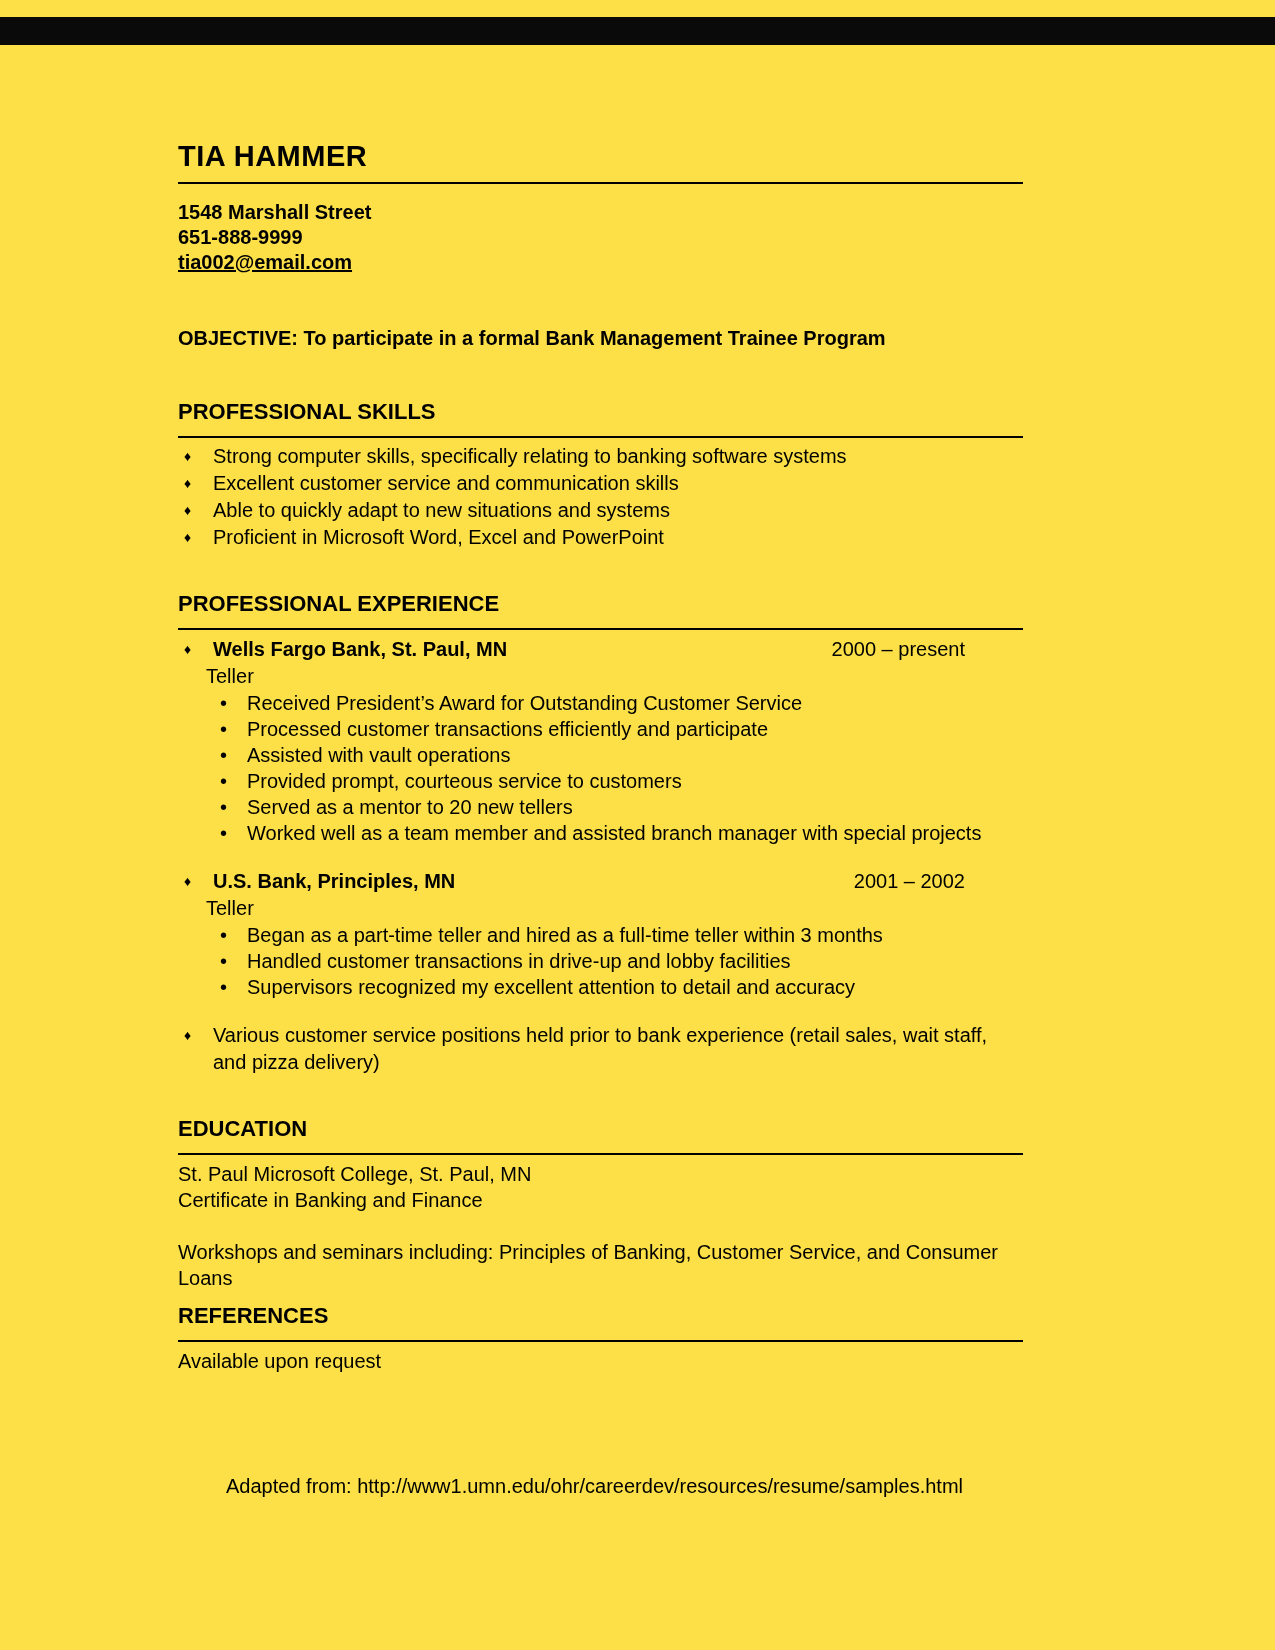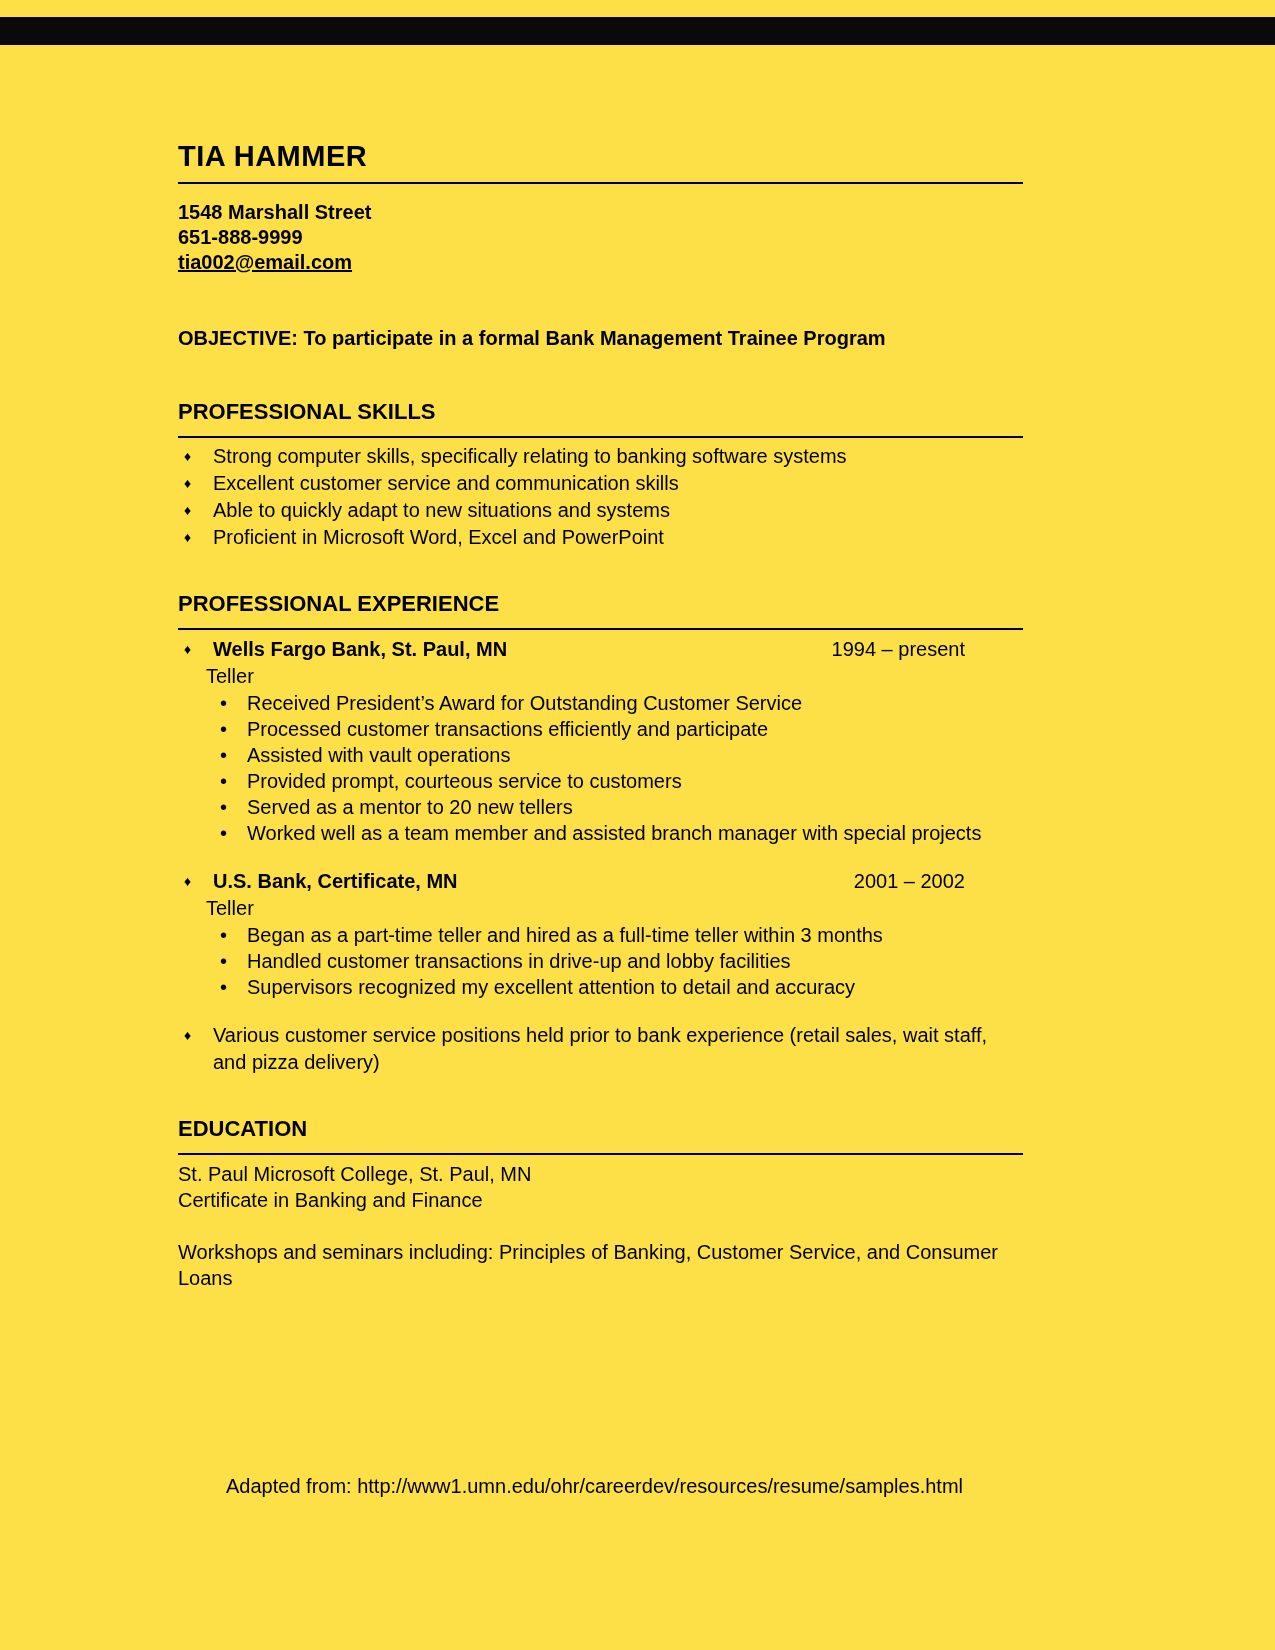--- a/index.html
+++ b/index.html
@@ -191,21 +191,21 @@
       </div>
     </div>
 
     <div class="section-experience">
       <div class="section-heading">PROFESSIONAL EXPERIENCE</div>
 
       <div class="job">
         <div class="d-row">
           <span class="d-bullet">♦</span>
           <span class="employer">Wells Fargo Bank, St. Paul, MN</span>
-          <span class="dates">1994 – present</span>
+          <span class="dates">2000 – present</span>
         </div>
         <div class="job-title">Teller</div>
         <div>
           <div class="b-row">
             <span class="b-bullet">•</span>
             <span class="b-text">Received President’s Award for Outstanding Customer Service</span>
           </div>
           <div class="b-row">
             <span class="b-bullet">•</span>
             <span class="b-text">Processed customer transactions efficiently and participate</span>
@@ -225,21 +225,21 @@
           <div class="b-row">
             <span class="b-bullet">•</span>
             <span class="b-text">Worked well as a team member and assisted branch manager with special projects</span>
           </div>
         </div>
       </div>
 
       <div class="job">
         <div class="d-row">
           <span class="d-bullet">♦</span>
-          <span class="employer">U.S. Bank, Certificate, MN</span>
+          <span class="employer">U.S. Bank, Principles, MN</span>
           <span class="dates">2001 – 2002</span>
         </div>
         <div class="job-title">Teller</div>
         <div>
           <div class="b-row">
             <span class="b-bullet">•</span>
             <span class="b-text">Began as a part-time teller and hired as a full-time teller within 3 months</span>
           </div>
           <div class="b-row">
             <span class="b-bullet">•</span>
@@ -261,17 +261,21 @@
     <div class="section-education">
       <div class="section-heading">EDUCATION</div>
       <div class="edu-lines">
         <div class="edu-line">St. Paul Microsoft College, St. Paul, MN</div>
         <div class="edu-line">Certificate in Banking and Finance</div>
         <div class="spacer-line"></div>
         <div class="edu-line">Workshops and seminars including: Principles of Banking, Customer Service, and Consumer Loans</div>
       </div>
     </div>
 
+    <div class="section-references">
+      <div class="section-heading">REFERENCES</div>
+      <div class="ref-text">Available upon request</div>
+    </div>
 
   </div>
 
   <div class="footer">Adapted from: http://www1.umn.edu/ohr/careerdev/resources/resume/samples.html</div>
 </div>
 
 </body></html>

